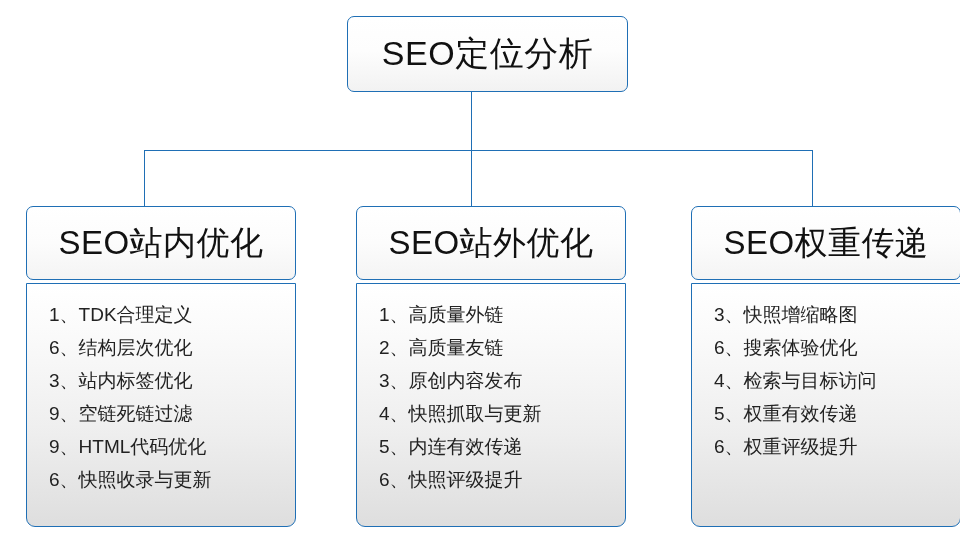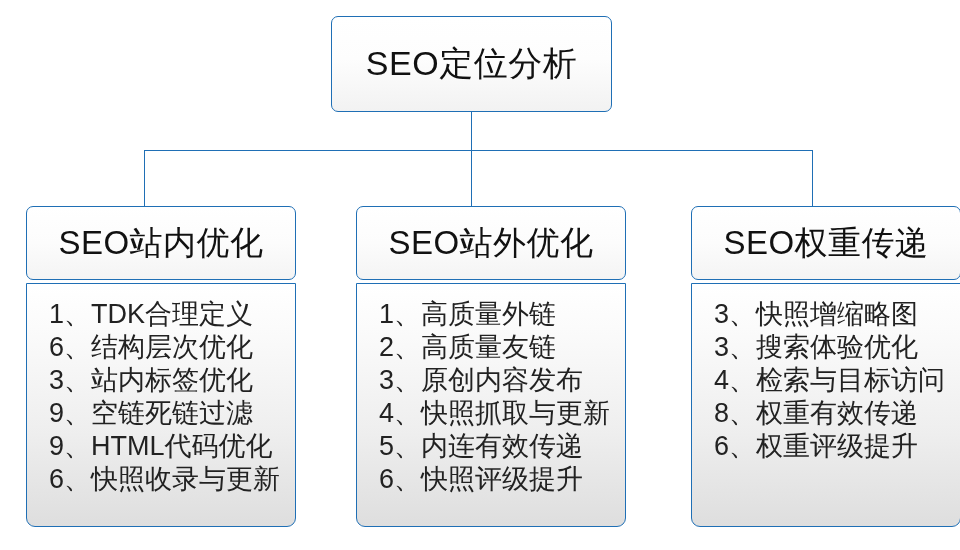--- a/index.html
+++ b/index.html
@@ -25,24 +25,24 @@
     left: 0;
     top: 0;
     width: 960px;
     height: 550px;
     pointer-events: none;
   }
 
   
   .root-box {
     position: absolute;
-    left: 331px;
+    left: 347px;
     top: 16px;
     width: 281px;
-    height: 96px;
+    height: 76px;
     box-sizing: border-box;
     border: 1.6px solid #1f6fb5;
     border-radius: 7px;
     background: linear-gradient(to bottom, #ffffff 0%, #fdfdfd 45%, #f2f2f2 100%);
     display: flex;
     align-items: center;
     justify-content: center;
   }
   .root-title {
     font-size: 34px;
@@ -92,21 +92,21 @@
     display: flex;
     flex-direction: column;
     justify-content: flex-start;
   }
   .col-body .list {
     list-style: none;
     margin: 0;
     padding: 0 0 0 22px;
   }
   .col-body .list li {
-    font-size: 27px;
+    font-size: 19px;
     line-height: 33px;
     color: #222222;
     white-space: nowrap;
   }
 </style>
 </head>
 <body>
 
 <div id="canvas">
 
@@ -156,21 +156,21 @@
     </div>
   </div>
 
   <div class="column col-2">
     <div class="col-header">
       <span class="col-header-text">SEO权重传递</span>
     </div>
     <div class="col-body">
       <ul class="list">
         <li>3、快照增缩略图</li>
-        <li>3、搜索体验优化</li>
+        <li>6、搜索体验优化</li>
         <li>4、检索与目标访问</li>
-        <li>8、权重有效传递</li>
+        <li>5、权重有效传递</li>
         <li>6、权重评级提升</li>
       </ul>
     </div>
   </div>
 
 </div>
 
 </body></html>

